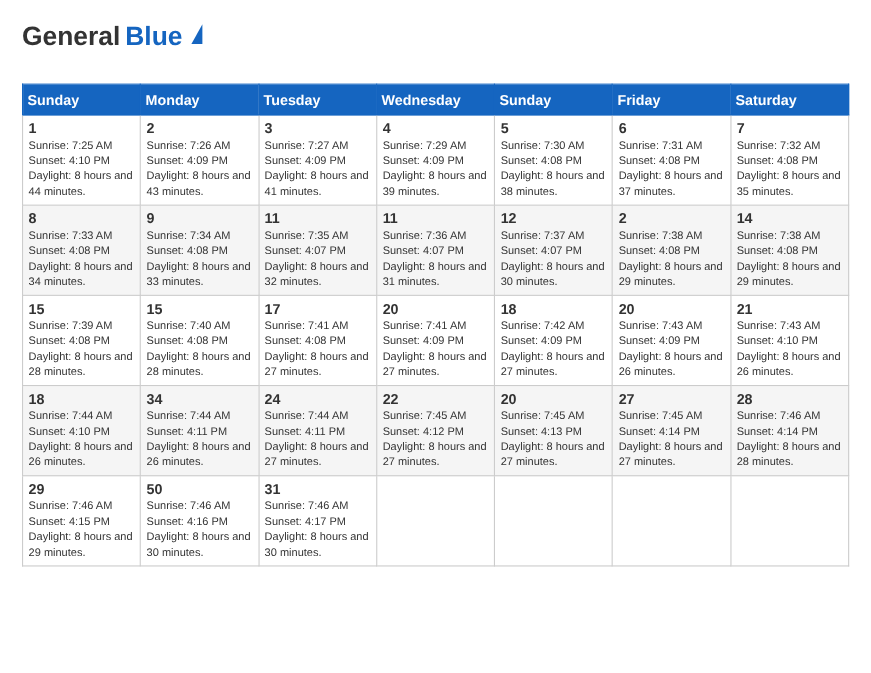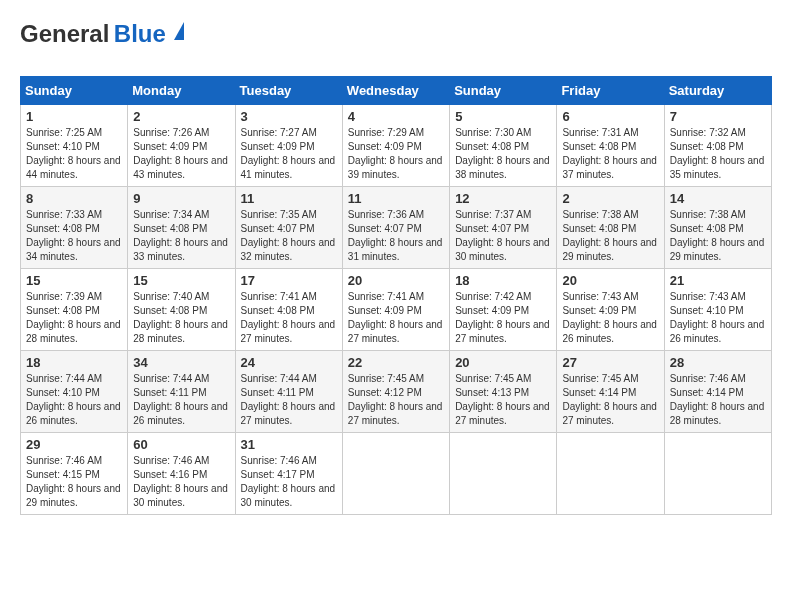--- a/index.html
+++ b/index.html
@@ -345,21 +345,21 @@
       <tr>
         <td>
     <span class="day-num">29</span>
     <div class="day-detail">
       Sunrise: 7:46 AM<br>
       Sunset: 4:15 PM<br>
       Daylight: 8 hours and 29 minutes.
     </div>
   </td>
         <td>
-    <span class="day-num">60</span>
+    <span class="day-num">50</span>
     <div class="day-detail">
       Sunrise: 7:46 AM<br>
       Sunset: 4:16 PM<br>
       Daylight: 8 hours and 30 minutes.
     </div>
   </td>
         <td>
     <span class="day-num">31</span>
     <div class="day-detail">
       Sunrise: 7:46 AM<br>

